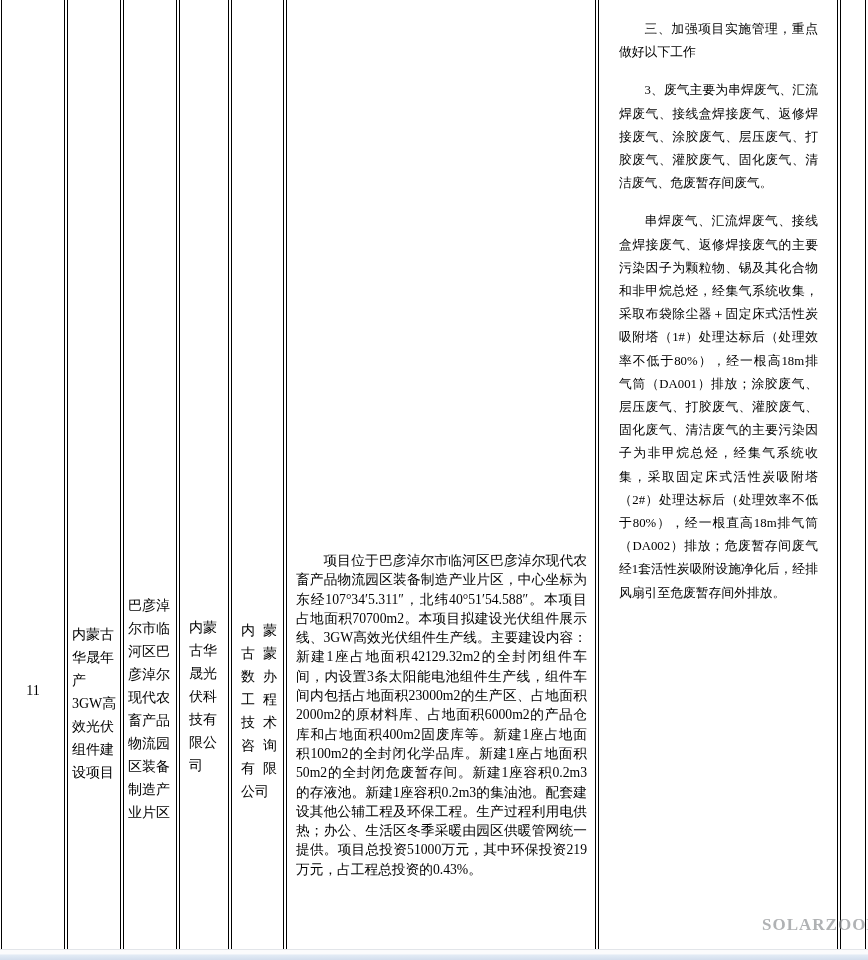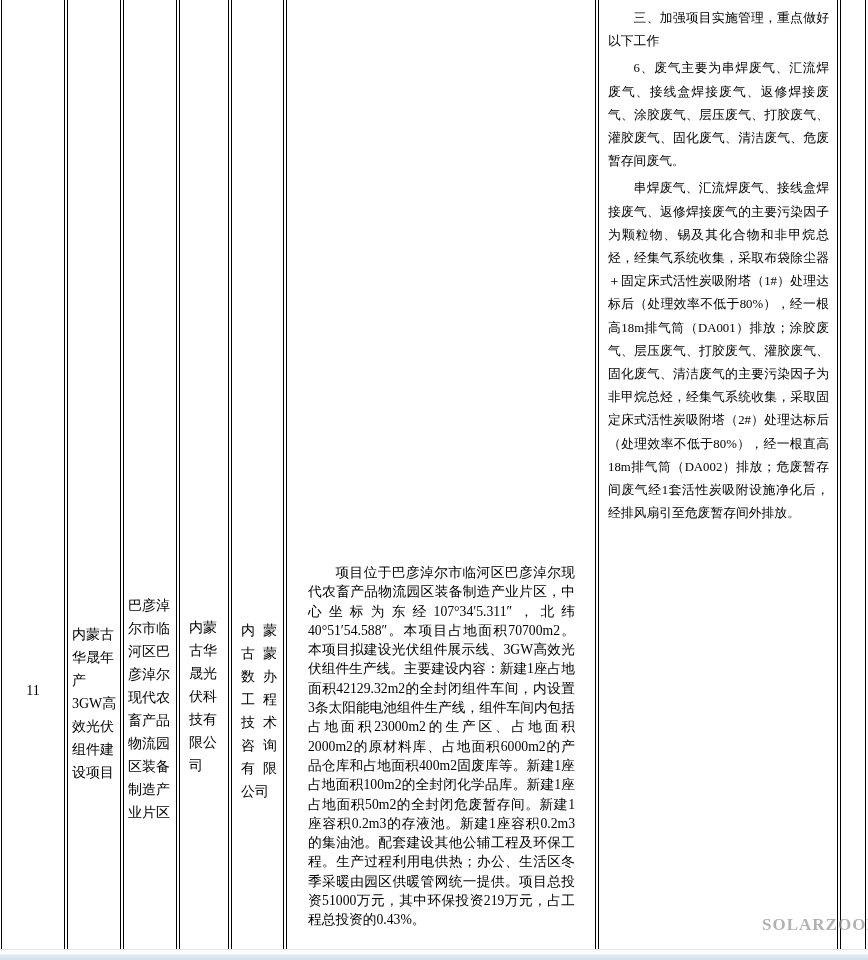--- a/index.html
+++ b/index.html
@@ -26,23 +26,23 @@
   .inner{box-sizing:border-box;}
   .c-index .inner{padding-top:690px;text-align:center;font-size:14px;line-height:20px;}
   .c-project .inner{padding:632px 3px 0 4px;font-size:14px;line-height:23px;}
   .c-location .inner{padding:603px 3px 0 4px;font-size:14px;line-height:23px;}
   .c-owner .inner{padding:625px 6px 0 9px;font-size:14px;line-height:23px;}
   .c-agency .inner{padding:628px 6px 0 9px;font-size:14px;line-height:23px;text-align:justify;}
   .c-desc .inner{
     padding:560px 8px 0 9px;font-size:13.7px;line-height:19.3px;
     text-align:justify;
   }
-  .c-desc .inner p{margin:12px;text-indent:2em;}
+  .c-desc .inner p{margin:0;text-indent:2em;}
   .c-approval .inner{padding:12px 4px 0 5px;font-size:12.8px;line-height:23.2px;text-align:justify;}
-  .apara{margin:4px;text-indent:2em;}
+  .apara{margin:15px;text-indent:2em;}
   .watermark{
     position:absolute;left:762px;top:915px;z-index:5;
     font-family:Liberation Serif, serif;font-weight:bold;
     font-size:17px;letter-spacing:1px;color:rgba(150,152,155,0.75);
   }
   .bottom-strip{
     position:absolute;left:0;top:949px;width:868px;height:11px;background:#fbfbfc;
     border-top:1px solid #e2e5e9;z-index:6;
   }
   .hscrollbar{
@@ -81,21 +81,21 @@
 
       <div class="cell c-desc">
         <div class="inner">
           <p>项目位于巴彦淖尔市临河区巴彦淖尔现代农畜产品物流园区装备制造产业片区，中心坐标为东经107°34′5.311″，北纬40°51′54.588″。本项目占地面积70700m2。本项目拟建设光伏组件展示线、3GW高效光伏组件生产线。主要建设内容：新建1座占地面积42129.32m2的全封闭组件车间，内设置3条太阳能电池组件生产线，组件车间内包括占地面积23000m2的生产区、占地面积2000m2的原材料库、占地面积6000m2的产品仓库和占地面积400m2固废库等。新建1座占地面积100m2的全封闭化学品库。新建1座占地面积50m2的全封闭危废暂存间。新建1座容积0.2m3的存液池。新建1座容积0.2m3的集油池。配套建设其他公辅工程及环保工程。生产过程利用电供热；办公、生活区冬季采暖由园区供暖管网统一提供。项目总投资51000万元，其中环保投资219万元，占工程总投资的0.43%。</p>
         </div>
       </div>
 
       <div class="cell c-approval">
         <div class="inner">
             <p class="apara"><span>三、加强项目实施管理，重点做好以下工作</span></p>
-            <p class="apara"><span>6、废气主要为串焊废气、汇流焊废气、接线盒焊接废气、返修焊接废气、涂胶废气、层压废气、打胶废气、灌胶废气、固化废气、清洁废气、危废暂存间废气。</span></p>
+            <p class="apara"><span>3、废气主要为串焊废气、汇流焊废气、接线盒焊接废气、返修焊接废气、涂胶废气、层压废气、打胶废气、灌胶废气、固化废气、清洁废气、危废暂存间废气。</span></p>
             <p class="apara"><span>串焊废气、汇流焊废气、接线盒焊接废气、返修焊接废气的主要污染因子为颗粒物、锡及其化合物和非甲烷总烃，经集气系统收集，采取布袋除尘器＋固定床式活性炭吸附塔（1#）处理达标后（处理效率不低于80%），经一根高18m排气筒（DA001）排放；涂胶废气、层压废气、打胶废气、灌胶废气、固化废气、清洁废气的主要污染因子为非甲烷总烃，经集气系统收集，采取固定床式活性炭吸附塔（2#）处理达标后（处理效率不低于80%），经一根直高18m排气筒（DA002）排放；危废暂存间废气经1套活性炭吸附设施净化后，经排风扇引至危废暂存间外排放。</span></p>
           </div>
       </div>
 
       <div class="cell c-empty"></div>
 
     </div>
   </div>
 
   <div class="watermark">SOLARZOOM</div>

